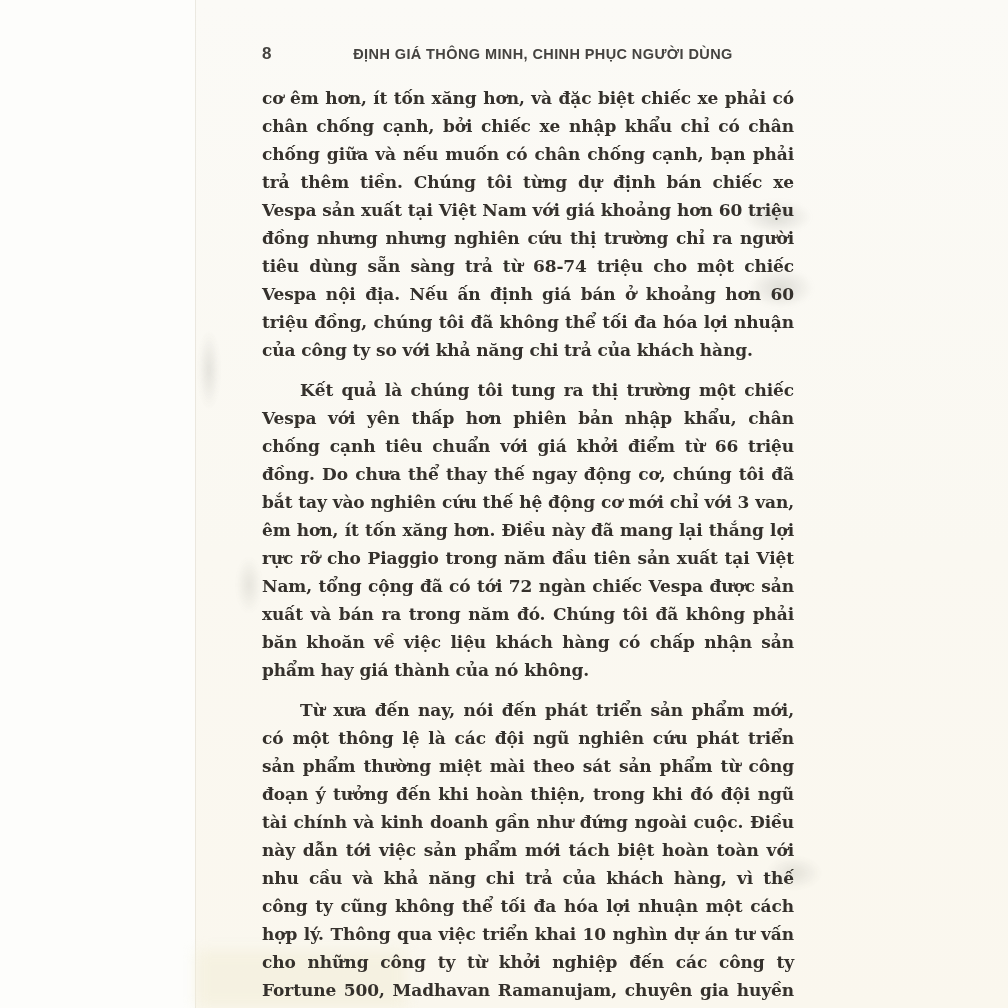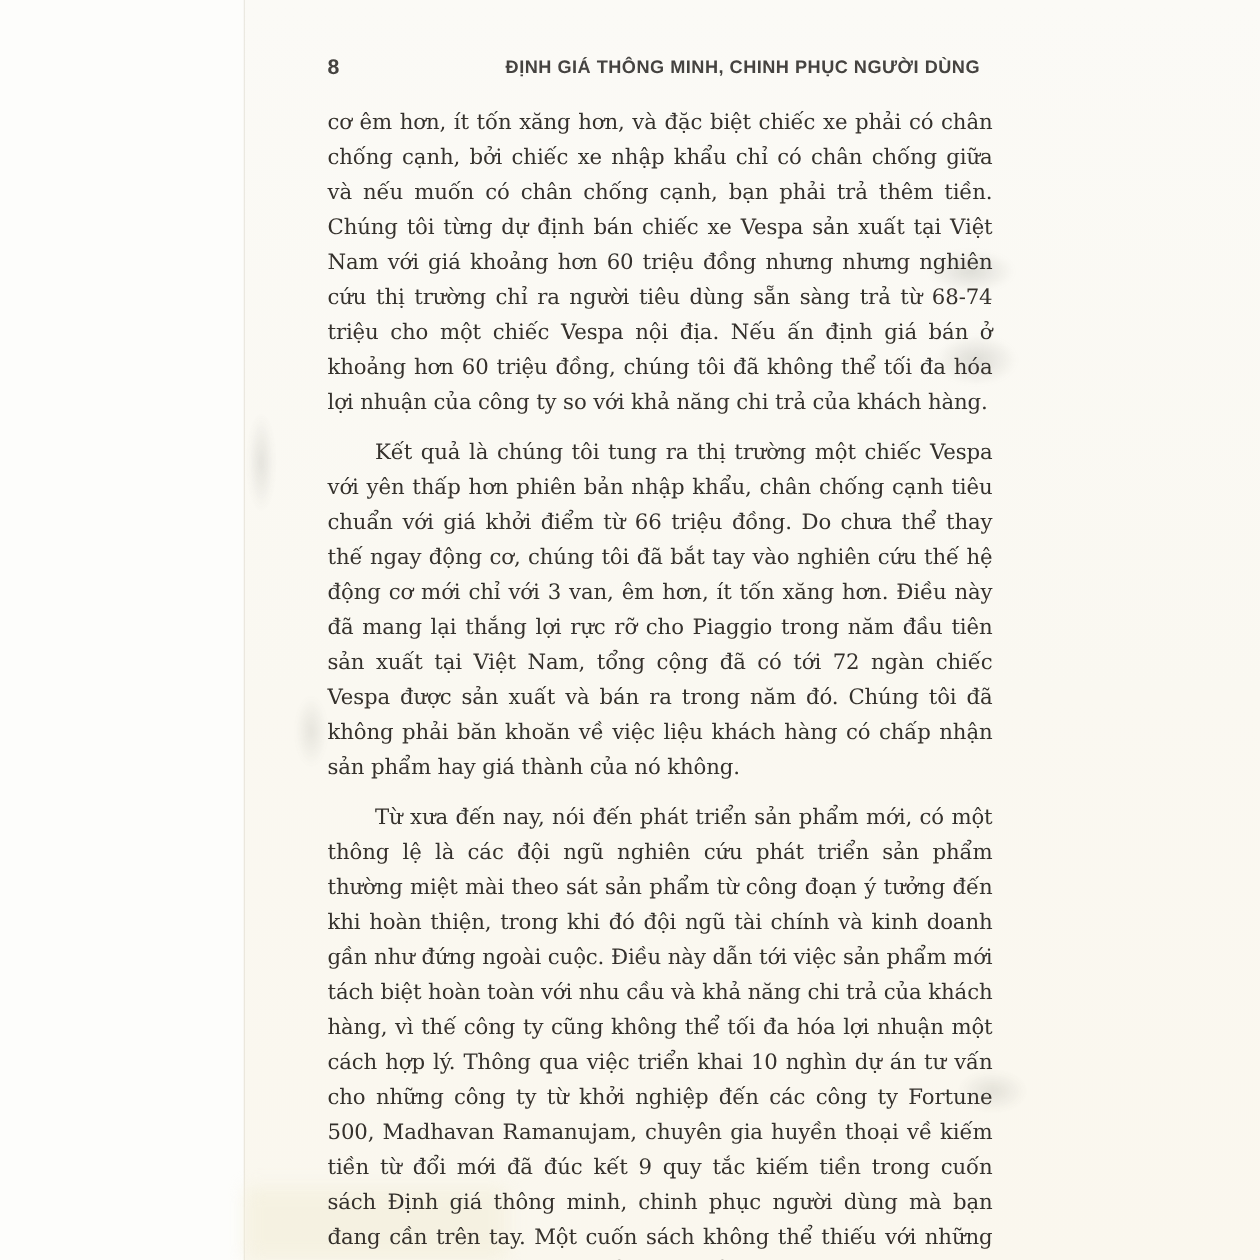--- a/index.html
+++ b/index.html
@@ -63,40 +63,41 @@
     left: 0;
     top: 0;
     font-size: 17px;
     letter-spacing: 0.5px;
   }
   .running-title {
     position: absolute;
     left: 40px;
     right: 10px;
     top: 2px;
-    text-align: right;
+    text-align: center;
     font-size: 14.5px;
     letter-spacing: 0.4px;
     white-space: nowrap;
   }
 
   .body-text {
     position: absolute;
     left: 262px;
     top: 84px;
     width: 532px;
     color: #35312c;
     font-size: 17px;
     line-height: 28px;
     letter-spacing: -0.1px;
     text-align: justify;
     text-justify: inter-word;
   }
   .body-text p {
     margin: 0 0 12px 0;
+    font-weight: bold;
   }
   .body-text p.indent {
     text-indent: 38px;
   }
 </style>
 </head>
 <body>
 
 <div class="screenshot">
 

